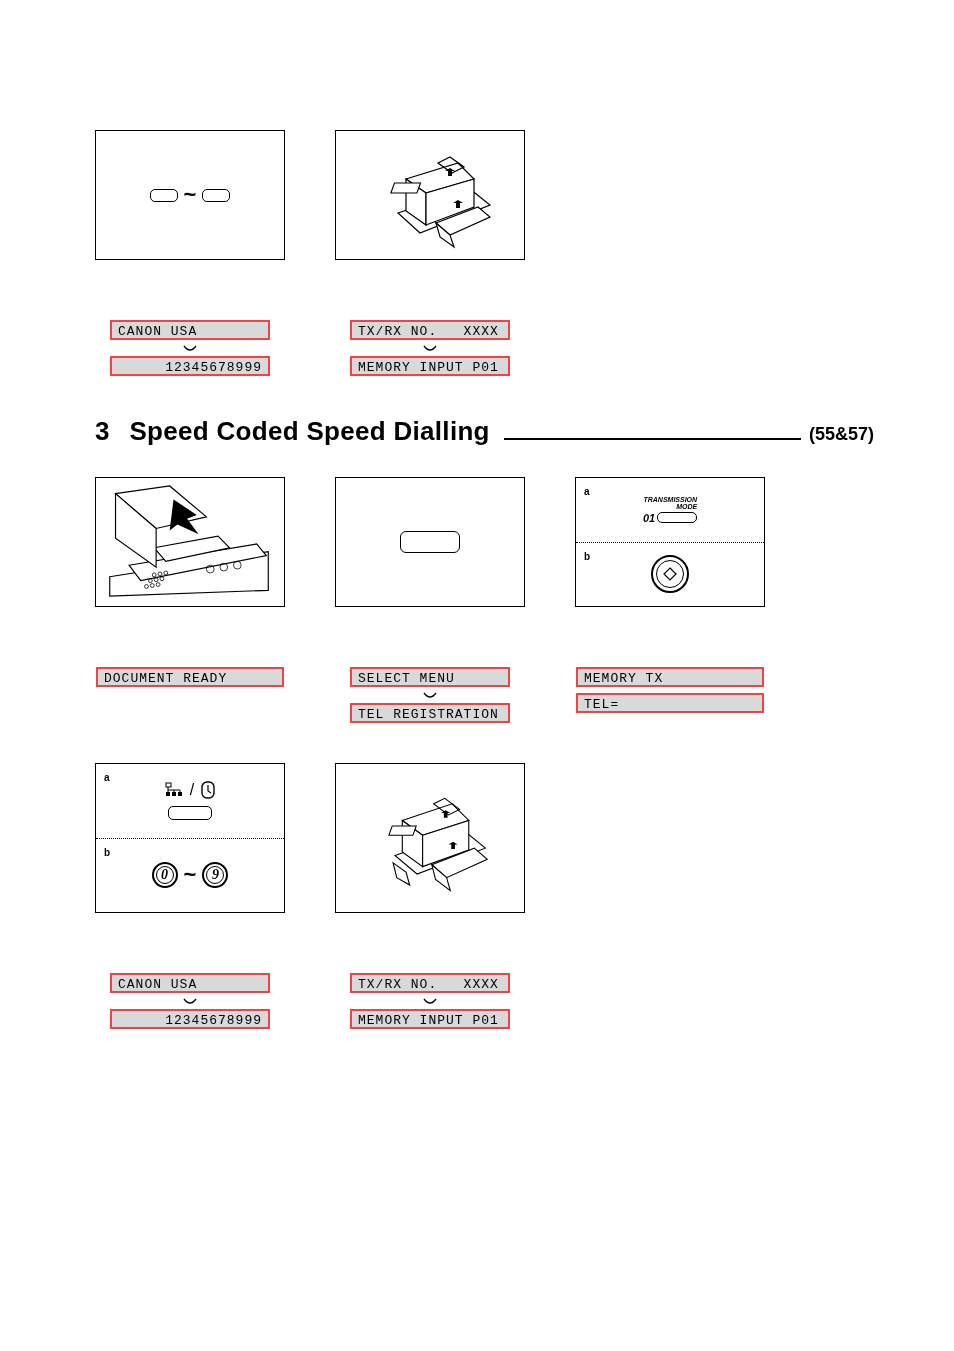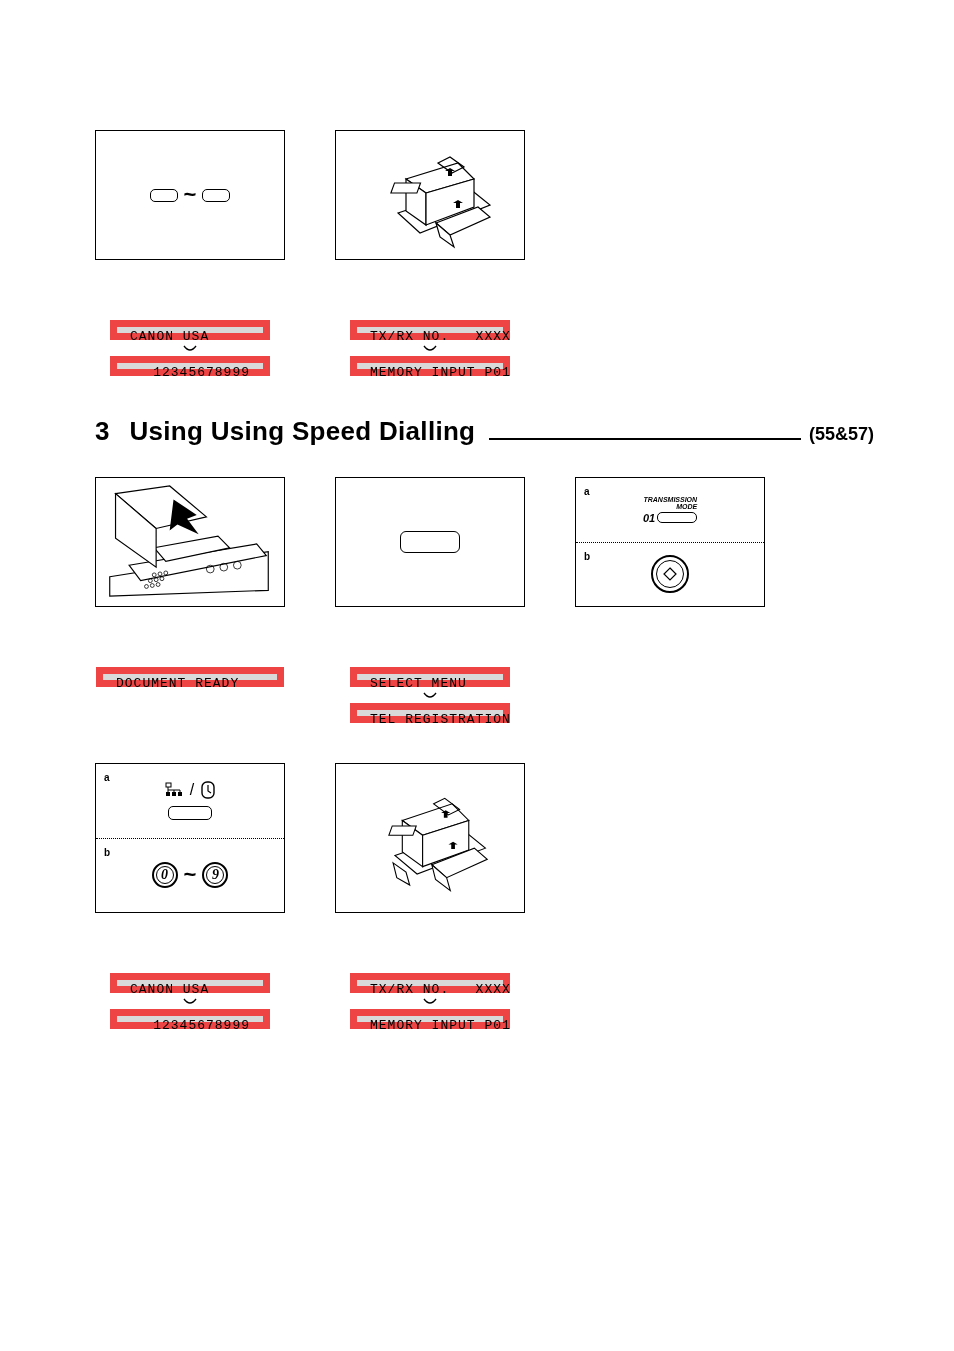--- a/index.html
+++ b/index.html
@@ -48,26 +48,26 @@
 
   
   .fax-svg { width: 160px; height: 120px; }
 
   
   .lcd-pair {
     width: 160px;
     margin: 0 auto;
   }
   .lcd {
-    border: 7px solid #ef4444;
+    border: 2px solid #ef4444;
     background: #d9d9d9;
     font-family: "Courier New", monospace;
     font-size: 13px;
     letter-spacing: 1px;
-    padding: 2px 13px;
+    padding: 2px 6px;
     height: 20px;
     line-height: 16px;
     white-space: pre;
   }
   .lcd.right { text-align: right; }
   .lcd.left { text-align: left; }
   .lcd-single {
     width: 188px;
     margin: 0 auto;
   }
@@ -233,21 +233,21 @@
             </svg>
         </div>
         <div class="lcd left">MEMORY INPUT P01</div>
       </div>
     </div>
     <div class="cell"></div>
   </div>
 
   <div class="heading">
     <span class="num">3</span>
-    <span class="title">Using Using Speed Dialling</span>
+    <span class="title">Speed Coded Speed Dialling</span>
     <span class="rule"></span>
     <span class="pageref">(55&amp;57)</span>
   </div>
 
   <div class="row">
     <div class="cell">
       <div class="illus-box" style="align-items:stretch; justify-content:stretch; padding:6px;">
         <svg viewBox="0 0 180 120">
           <g stroke="#000" stroke-width="1.2" fill="#fff">
             <polygon points="8,96 172,70 172,110 8,116"></polygon>
@@ -313,20 +313,28 @@
     </div>
     <div class="cell">
       <div class="lcd-pair">
         <div class="lcd left">SELECT MENU</div>
         <div class="down-caret">
           <svg viewBox="0 0 16 10">
               <path d="M2 2 Q8 10 14 2" fill="none" stroke="#000" stroke-width="1.4"></path>
             </svg>
         </div>
         <div class="lcd left">TEL REGISTRATION</div>
+      </div>
+    </div>
+    <div class="cell">
+      <div class="lcd-single" style="margin-bottom:6px;">
+        <div class="lcd left">MEMORY TX</div>
+      </div>
+      <div class="lcd-single">
+        <div class="lcd left">TEL=</div>
       </div>
     </div>
   </div>
 
   <div class="row">
     <div class="cell">
       <div class="ab-box" style="height:150px;">
         <div class="half top">
           <span class="lab">a</span>
           <div style="text-align:center;">

